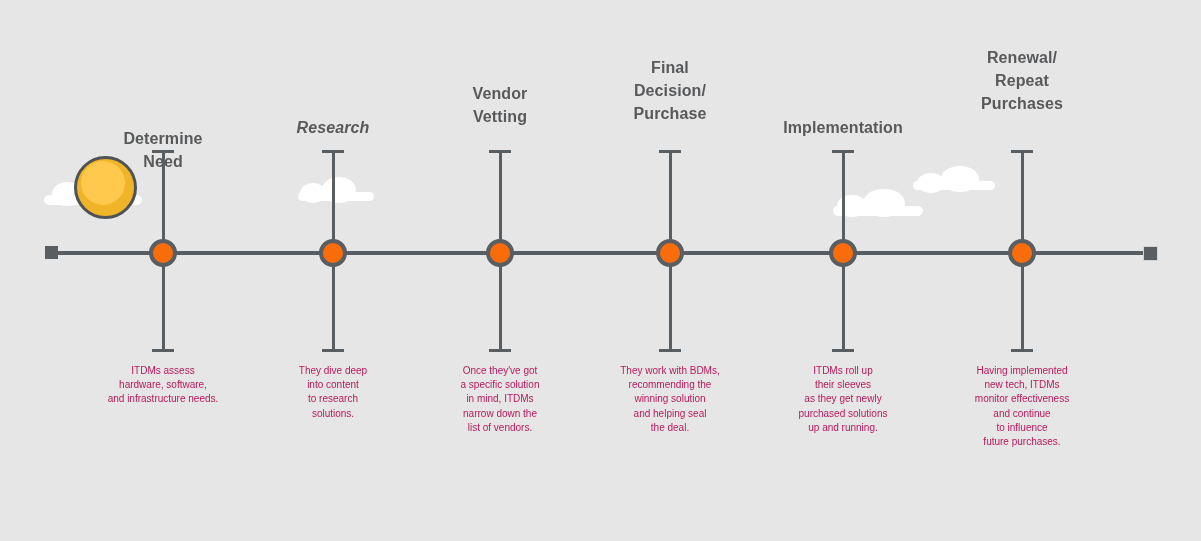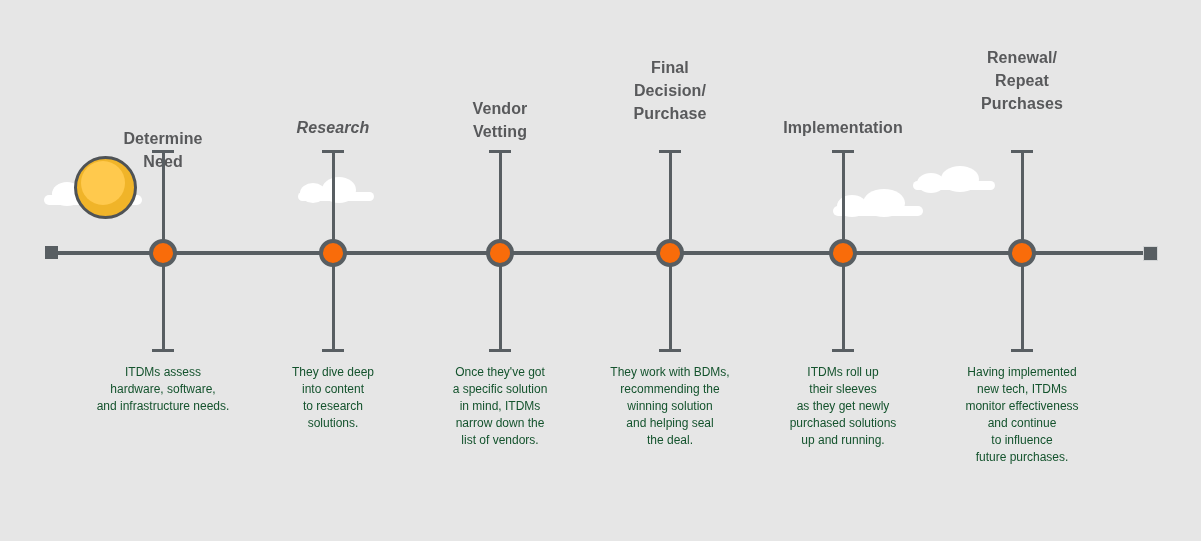--- a/index.html
+++ b/index.html
@@ -86,22 +86,22 @@
     color: #58595b;
     line-height: 1.44;
     letter-spacing: 0.1px;
   }
   .body-text {
     position: absolute;
     left: -125px;
     top: 364px;
     width: 250px;
     text-align: center;
-    font-size: 12px;
-    color: #14532d;
+    font-size: 10px;
+    color: #be185d;
     line-height: 1.42;
   }
 
   
   .sun {
     position: absolute;
     left: 74px;
     top: 156px;
     width: 63px;
     height: 63px;
@@ -187,21 +187,21 @@
   <div class="milestone" style="left:333px;">
     <div class="heading" style="top:116px;font-style:italic;">Research</div>
     <div class="cap top"></div>
     <div class="stem"></div>
     <div class="cap bottom"></div>
     <div class="dot"></div>
     <div class="body-text">They dive deep<br>into content<br>to research<br>solutions.</div>
   </div>
 
   <div class="milestone" style="left:500px;">
-    <div class="heading" style="top:97px;">Vendor<br>Vetting</div>
+    <div class="heading" style="top:82px;">Vendor<br>Vetting</div>
     <div class="cap top"></div>
     <div class="stem"></div>
     <div class="cap bottom"></div>
     <div class="dot"></div>
     <div class="body-text">Once they've got<br>a specific solution<br>in mind, ITDMs<br>narrow down the<br>list of vendors.</div>
   </div>
 
   <div class="milestone" style="left:670px;">
     <div class="heading" style="top:56px;">Final<br>Decision/<br>Purchase</div>
     <div class="cap top"></div>

